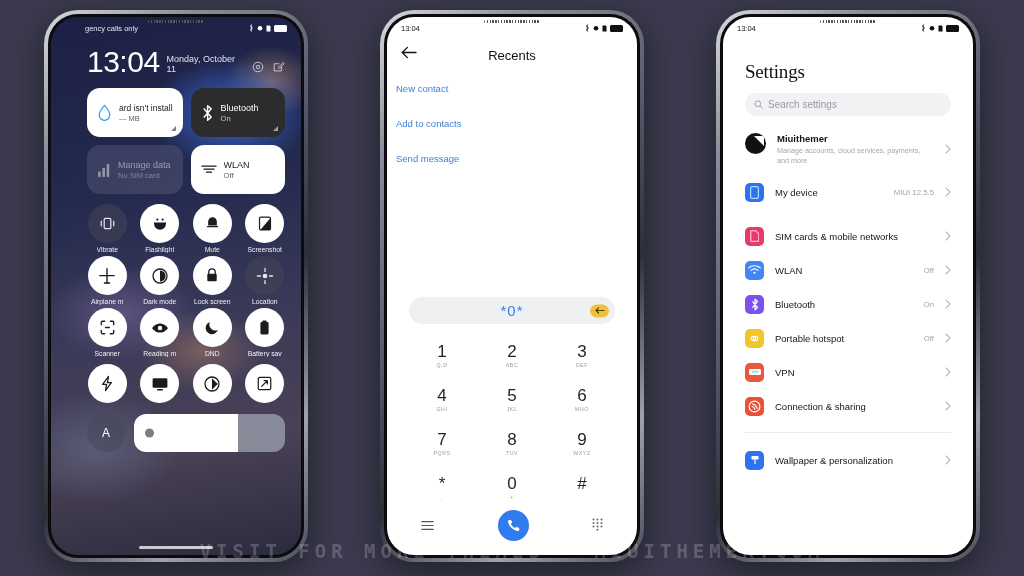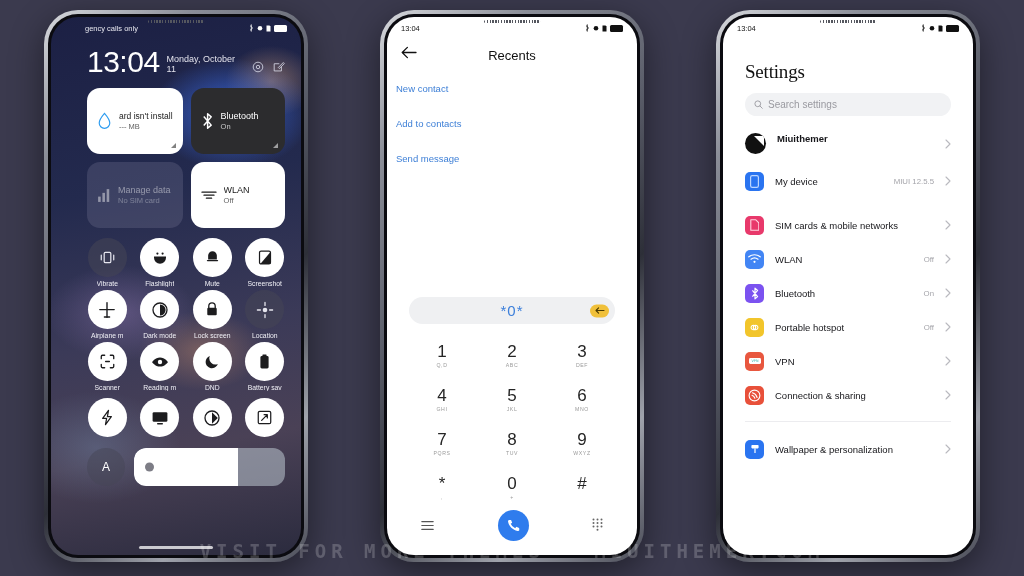--- a/index.html
+++ b/index.html
@@ -75,21 +75,21 @@
   .clock{ font-size:30px; font-weight:300; letter-spacing:-.5px; line-height:1; }
   .clock-date{ font-size:9px; color:#e2e2ec; padding-bottom:3px; flex:1; }
   .clock-ico{ display:flex; gap:9px; padding-bottom:4px; }
   .clock-ico svg{ display:block; opacity:.92; }
 
   .cards{
     display:grid; grid-template-columns:1fr 1fr; gap:8px;
     padding:11px 16px 0 16px;
   }
   .card{
-    height:66px; border-radius:13px; padding:8px 10px;
+    height:49px; border-radius:13px; padding:8px 10px;
     position:relative; display:flex; align-items:center; gap:7px;
   }
   .card.white{ background:#fff; color:#1a1a1a; }
   .card.dark{ background:#2c2c2e; color:#fff; }
   .card.dim{ background:rgba(120,120,150,.30); color:rgba(255,255,255,.45); }
   .card-txt{ flex:1; min-width:0; }
   .card-t{ font-size:8.5px; font-weight:500; white-space:nowrap; overflow:hidden; }
   .card-s{ font-size:7.5px; opacity:.72; margin-top:1px; }
   .card .corner{
     position:absolute; right:7px; bottom:6px;
@@ -631,20 +631,21 @@
             <circle cx="4.2" cy="4.2" r="3.2" stroke="#9a9aa0" stroke-width="1" fill="none"></circle>
             <path d="M6.6 6.6 9.2 9.2" stroke="#9a9aa0" stroke-width="1" stroke-linecap="round"></path>
           </svg>
         <span class="search-ph">Search settings</span>
       </div>
 
       <div class="acct-row">
         <span class="avatar"></span>
         <span style="flex:1">
           <span class="acct-name" style="display:block">Miuithemer</span>
+          <span class="acct-sub" style="display:block">Manage accounts, cloud services, payments, and more</span>
         </span>
         <span class="chev">
           <svg width="6" height="10" viewBox="0 0 6 10">
               <path d="M1 1l4 4-4 4" stroke="#b9b9bf" stroke-width="1.1" fill="none" stroke-linecap="round" stroke-linejoin="round"></path>
             </svg>
         </span>
       </div>
 
       <div class="set-list">
 

